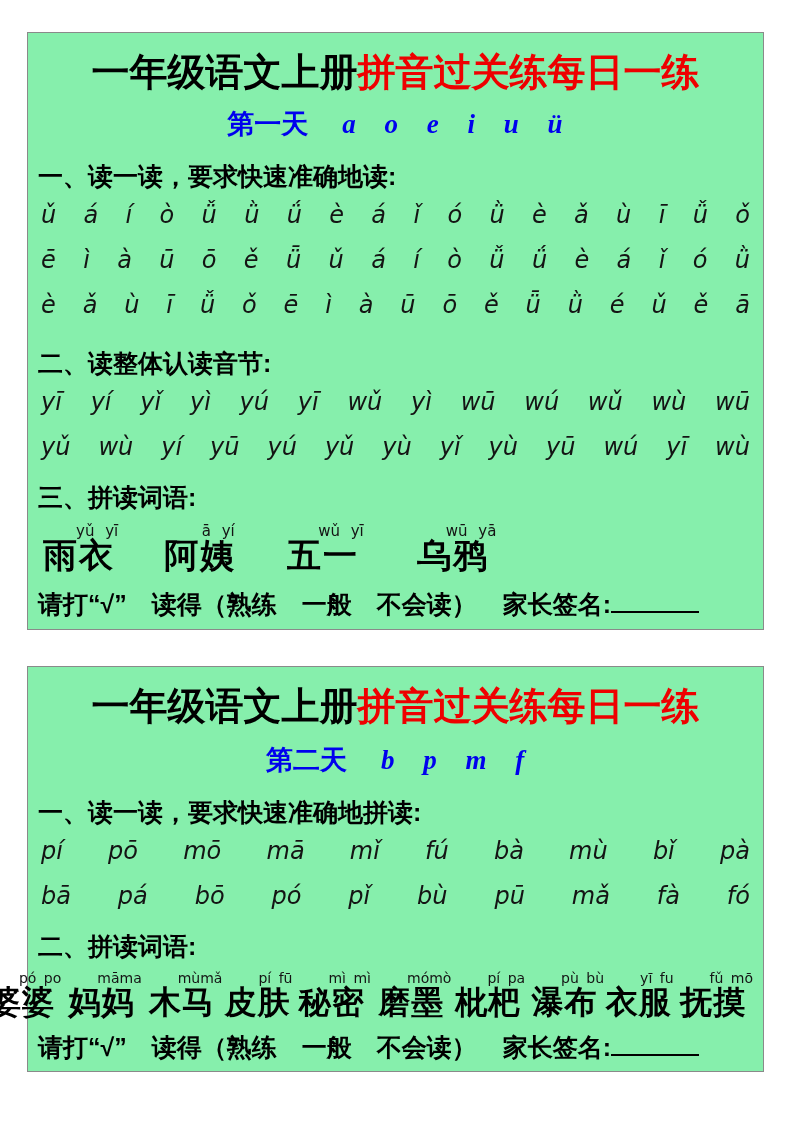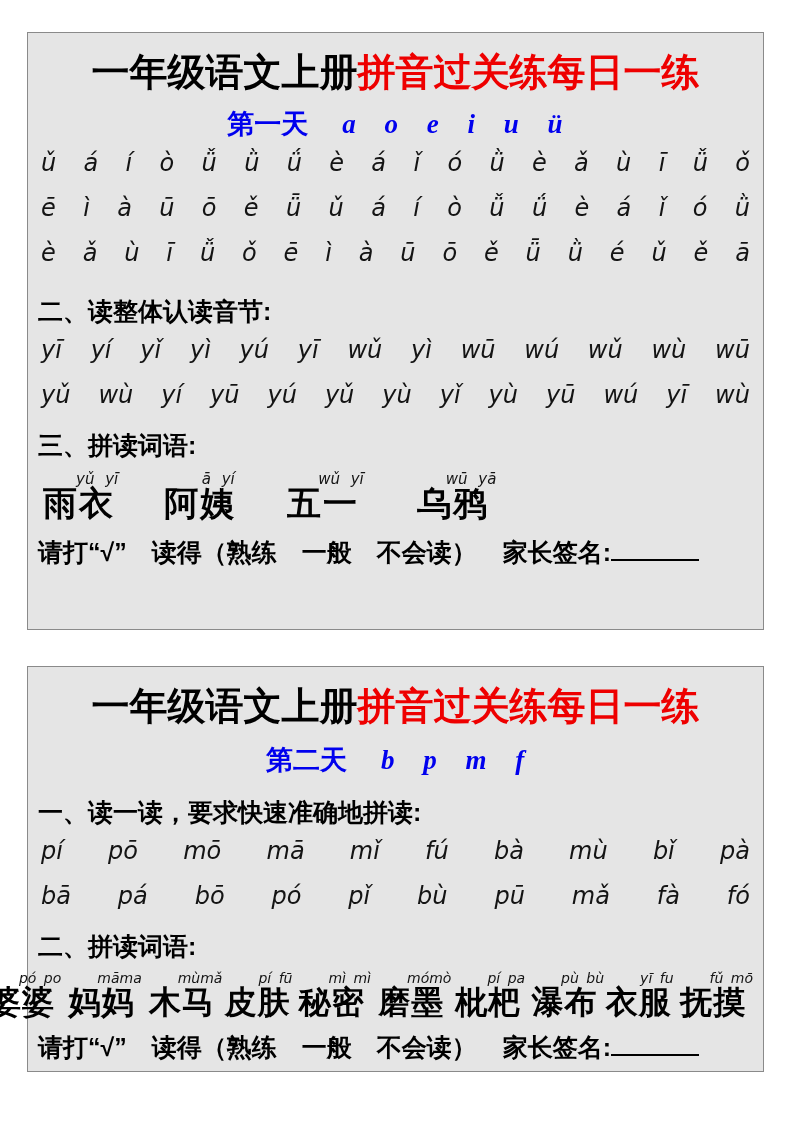--- a/index.html
+++ b/index.html
@@ -9,21 +9,21 @@
     position:relative;
     font-family:"Liberation Sans", sans-serif;
     color:#000;
   }
   .card{
     position:absolute;
     left:27px;
     width:737px;
     box-sizing:border-box;
     border:1px solid #8a8a8a;
-    background:#e5e5e5;
+    background:#86efac;
     padding:0 10px;
   }
   #card1{top:32px;height:598px;}
   #card2{top:666px;height:406px;}
 
   .title{
     text-align:center;
     font-size:38px;
     font-weight:bold;
     line-height:46px;
@@ -71,21 +71,20 @@
 
   .words-row{
     display:flex;
     margin-top:8px;
   }
   .words-row.words-left{gap:46px;margin-left:2px;}
   .words-row.words-spread{justify-content:flex-end;margin-top:6px;}
   .word{display:inline-flex;flex-direction:column;align-items:center;}
   .word .py{
     font-family:"DejaVu Sans", sans-serif;
-    font-style:italic;
     font-size:15px;
     line-height:18px;
     color:#141414;
     word-spacing:6px;
     white-space:nowrap;
     margin-left:36px;
   }
   .word .hz{
     font-size:34px;
     font-weight:bold;
@@ -117,20 +116,21 @@
 <body>
 
 <div class="card" id="card1">
   <div class="title">
     <span class="t-black">一年级语文上册</span><span class="t-red">拼音过关练每日一练</span>
   </div>
   <div class="subtitle">
     <span class="day">第一天</span><span class="letters">a o e i u ü</span>
   </div>
 
+  <div class="heading">一、读一读，要求快速准确地读:</div>
   <div class="pinyin-row">
       <span class="syl">ǔ</span>
       <span class="syl">á</span>
       <span class="syl">í</span>
       <span class="syl">ò</span>
       <span class="syl">ǚ</span>
       <span class="syl">ǜ</span>
       <span class="syl">ǘ</span>
       <span class="syl">è</span>
       <span class="syl">á</span>

